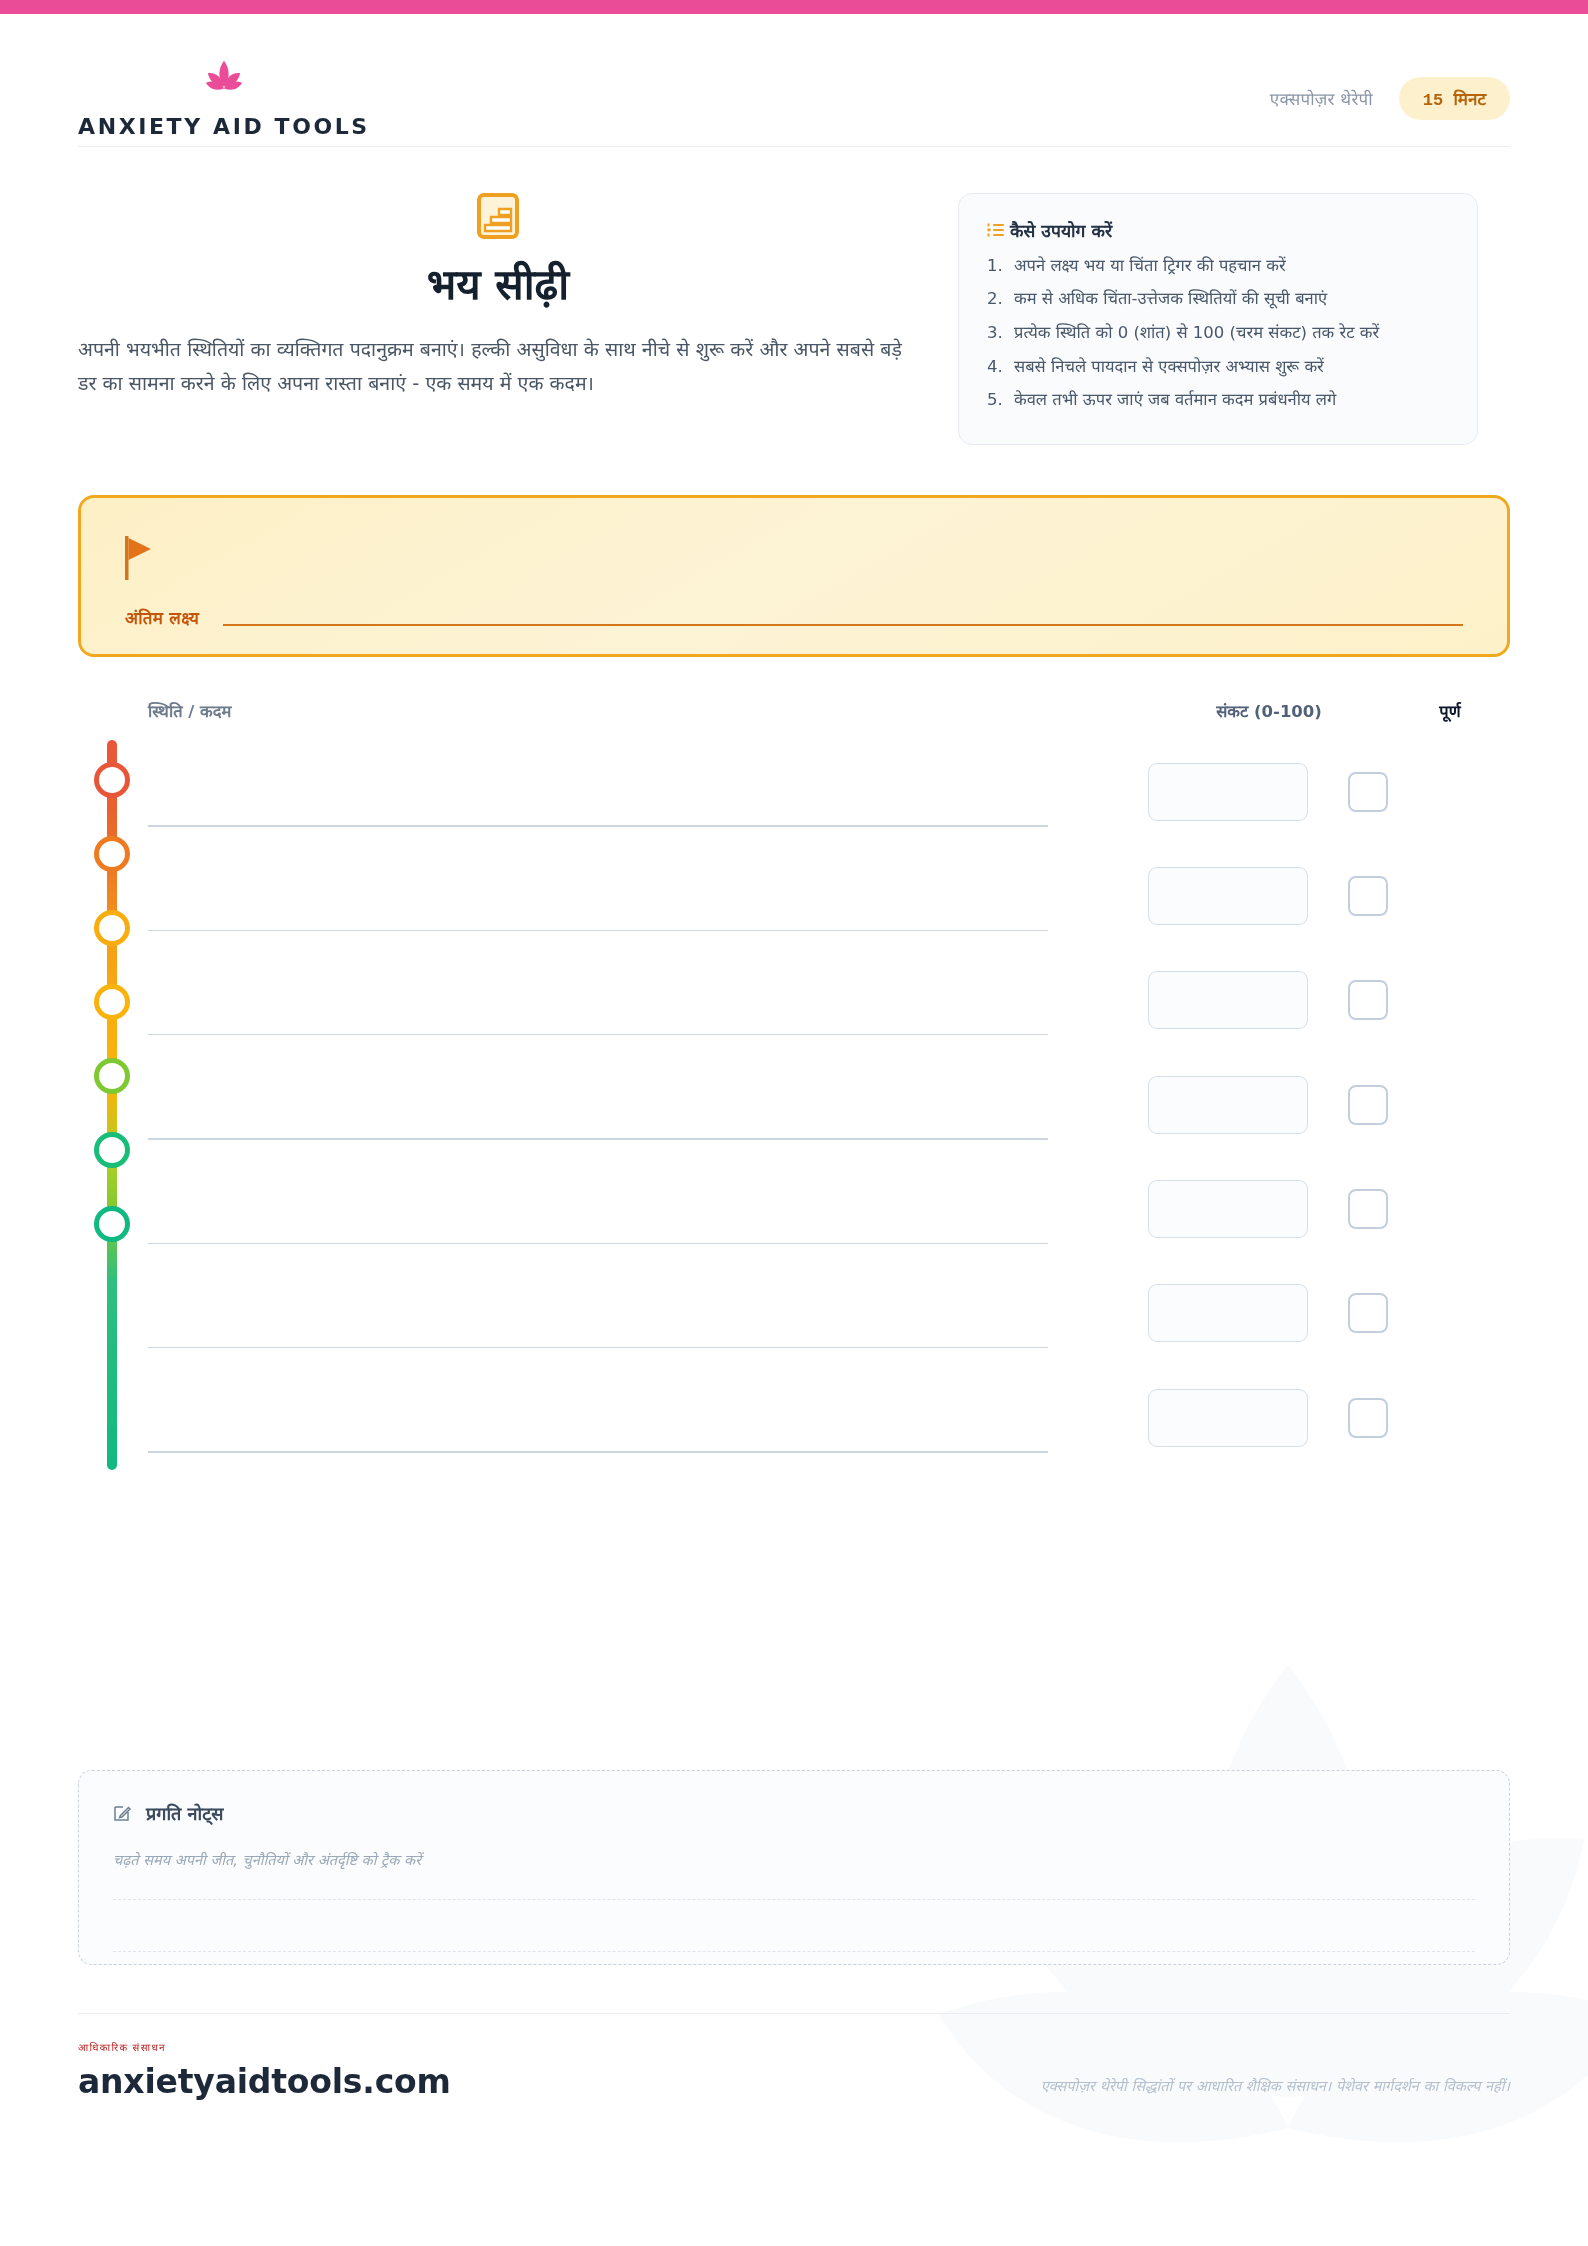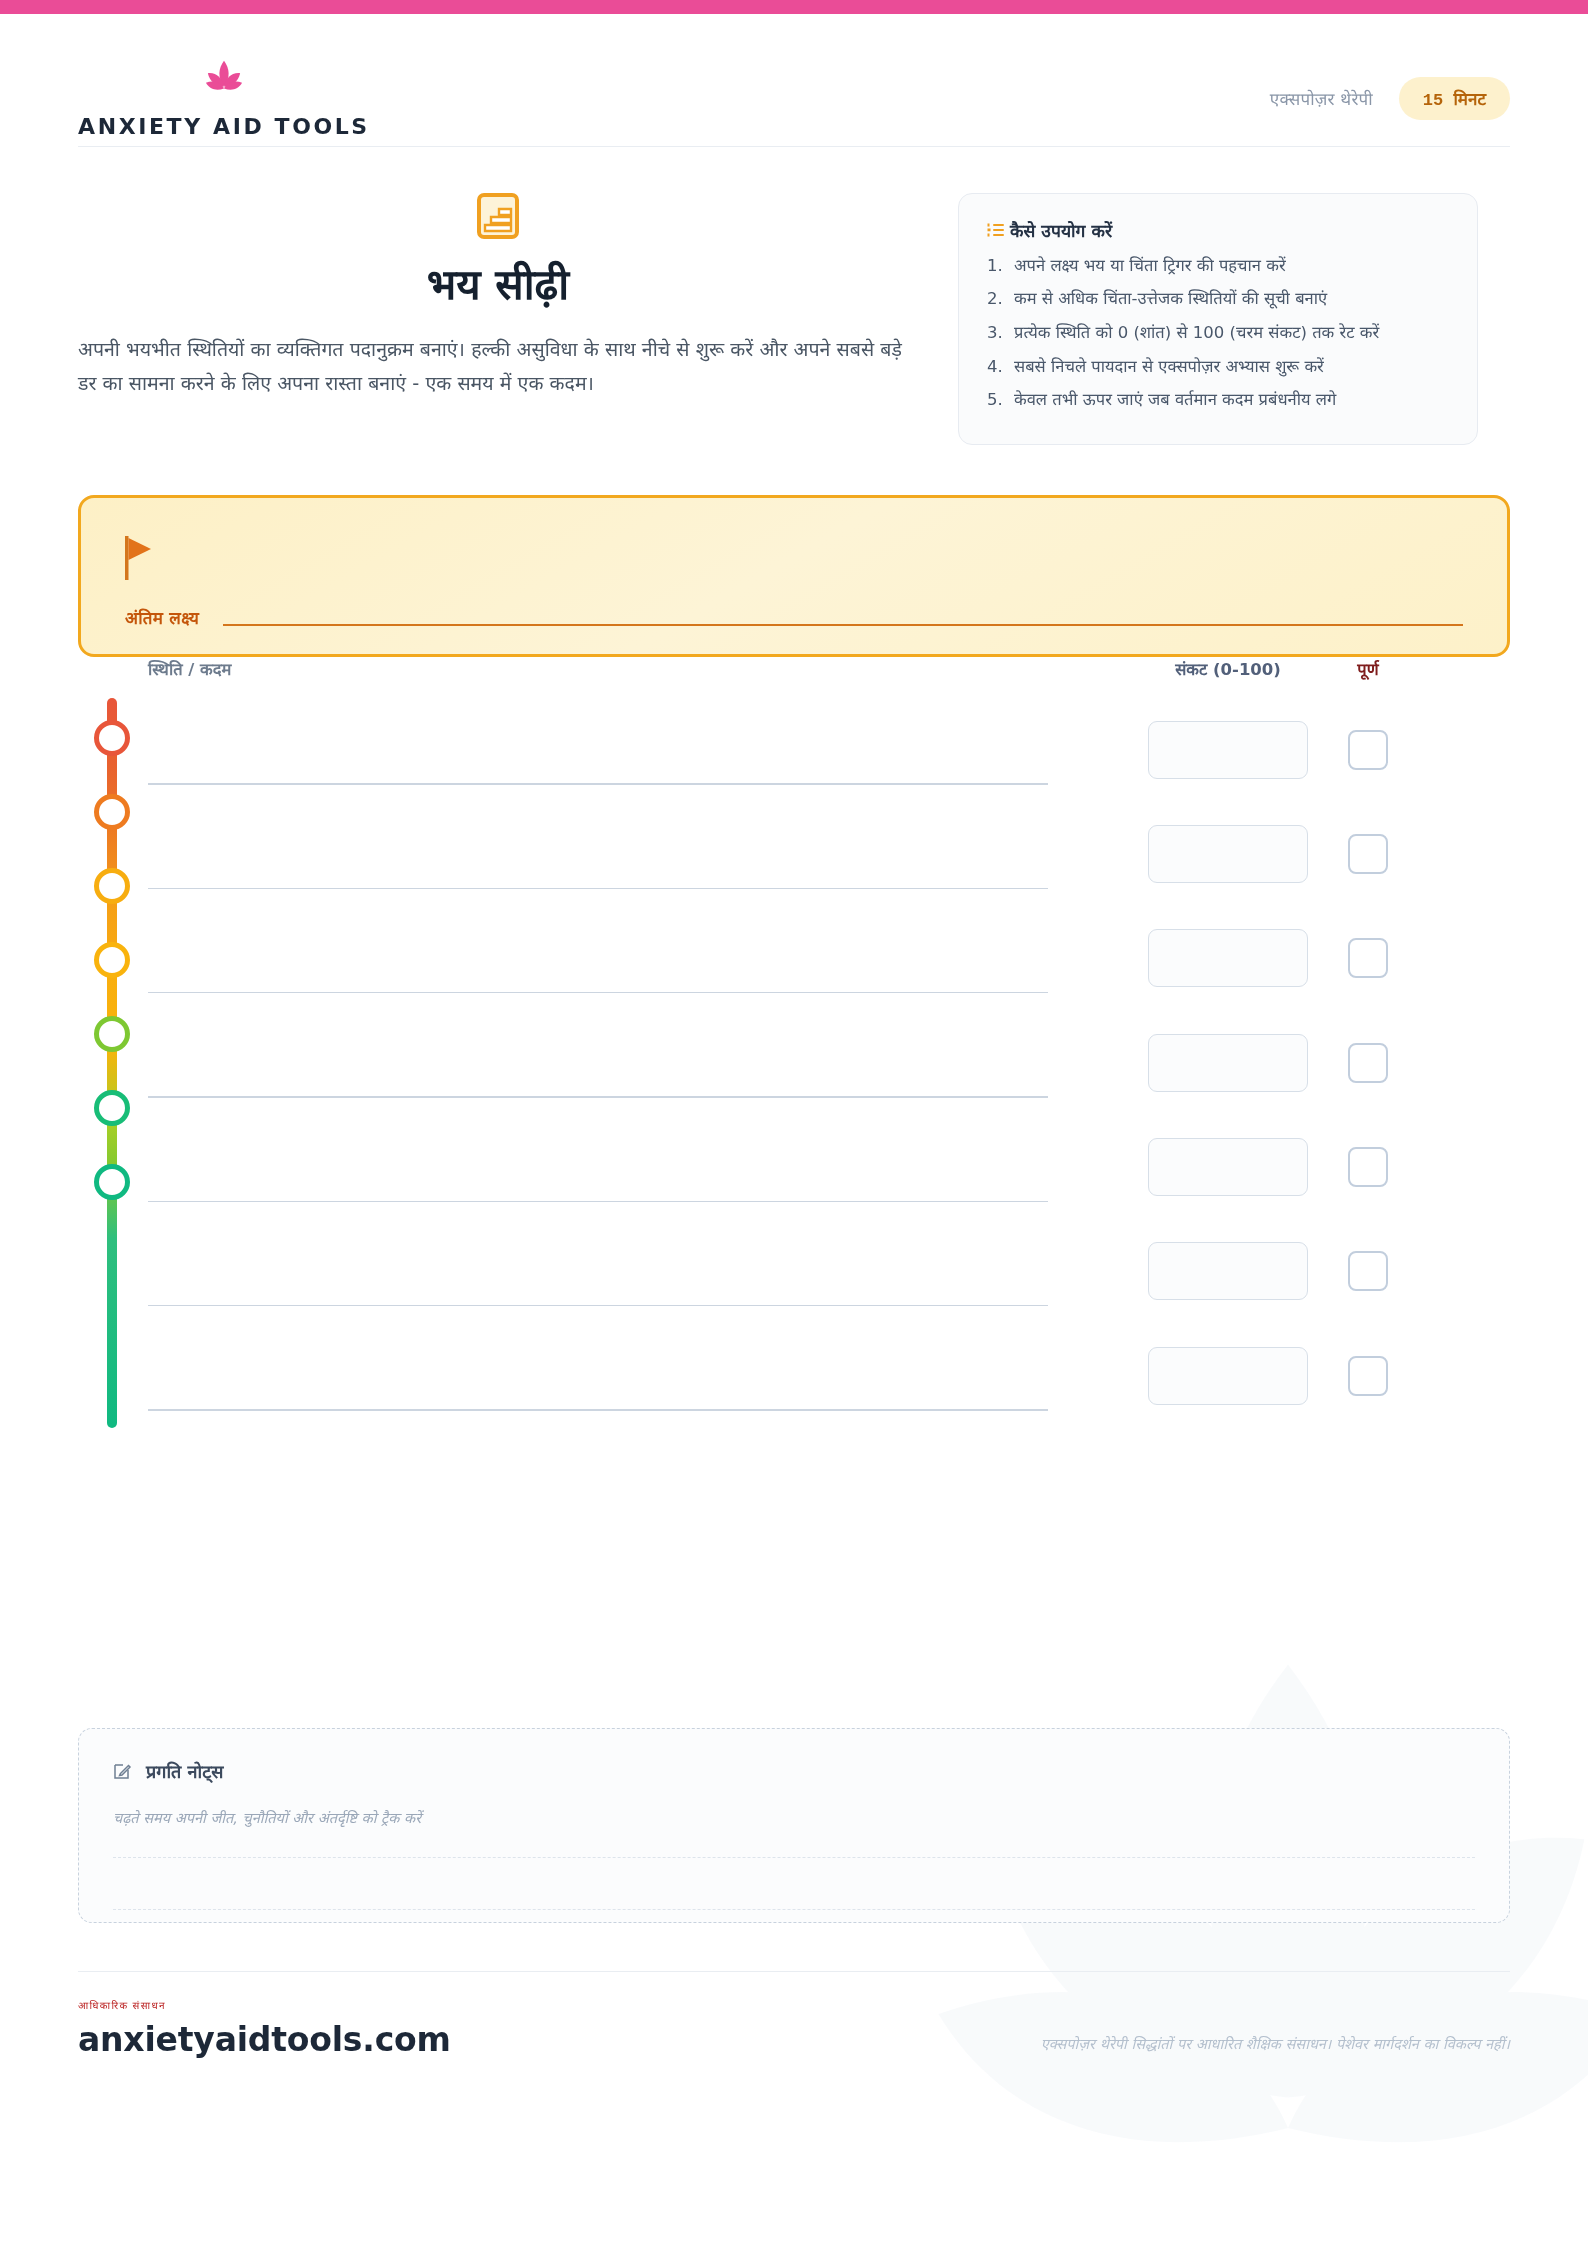--- a/index.html
+++ b/index.html
@@ -172,42 +172,44 @@
     right: 44px;
     bottom: 28px;
     height: 2px;
     background: #d4761c;
   }
 
   
   .col-head {
     display: flex;
     align-items: flex-end;
+    margin-top: 42px;
     padding-bottom: 6px;
+    justify-content: space-between;
   }
   .ch-step {
     width: 1070px;
     padding-left: 70px;
     font-size: 16.5px;
     font-weight: 700;
     color: #6d7b8d;
   }
   .ch-distress {
     width: 160px;
     text-align: center;
     font-size: 16.5px;
     font-weight: 700;
     color: #52607a;
   }
   .ch-done {
     width: 120px;
     text-align: center;
     font-size: 16.5px;
     font-weight: 700;
-    color: #7f1d1d;
+    color: #0f172a;
   }
 
   
   .ladder {
     position: relative;
     margin-top: 12px;
     height: 730px;
   }
   .rail {
     position: absolute;

